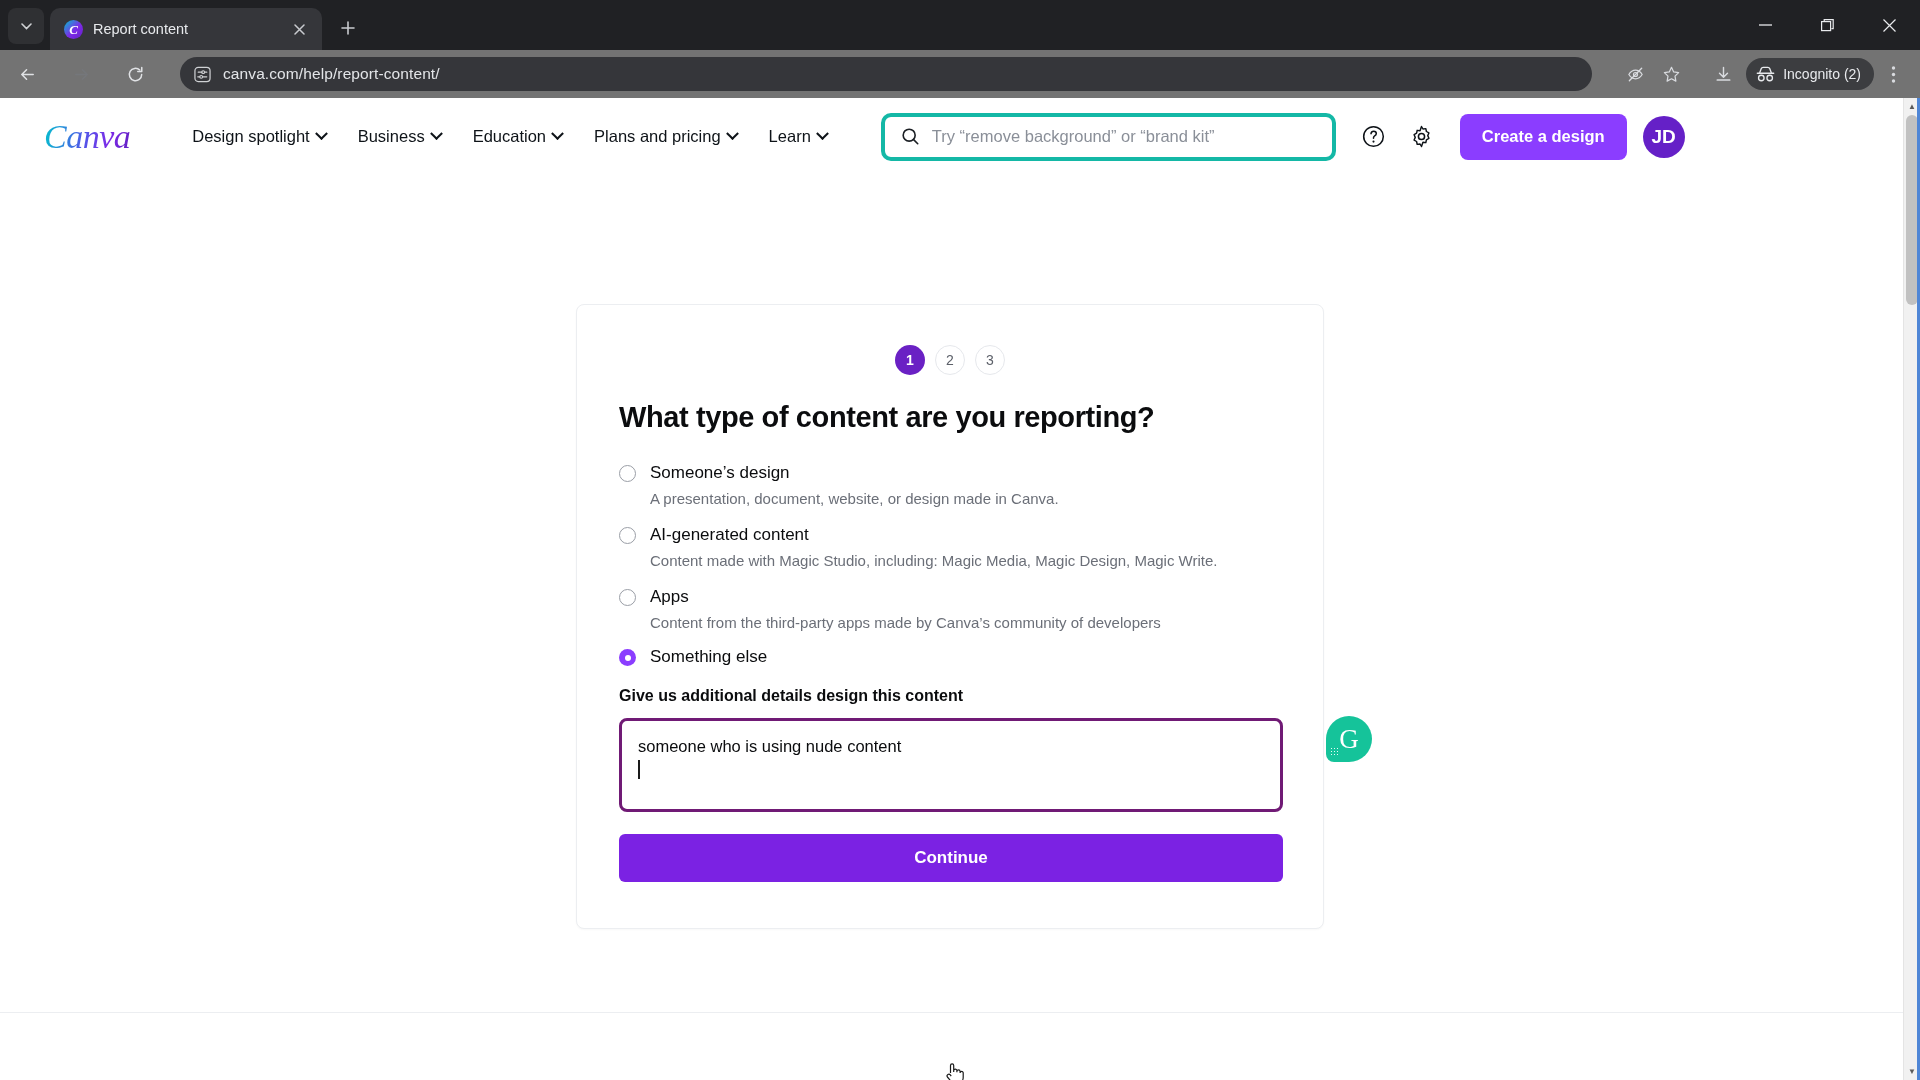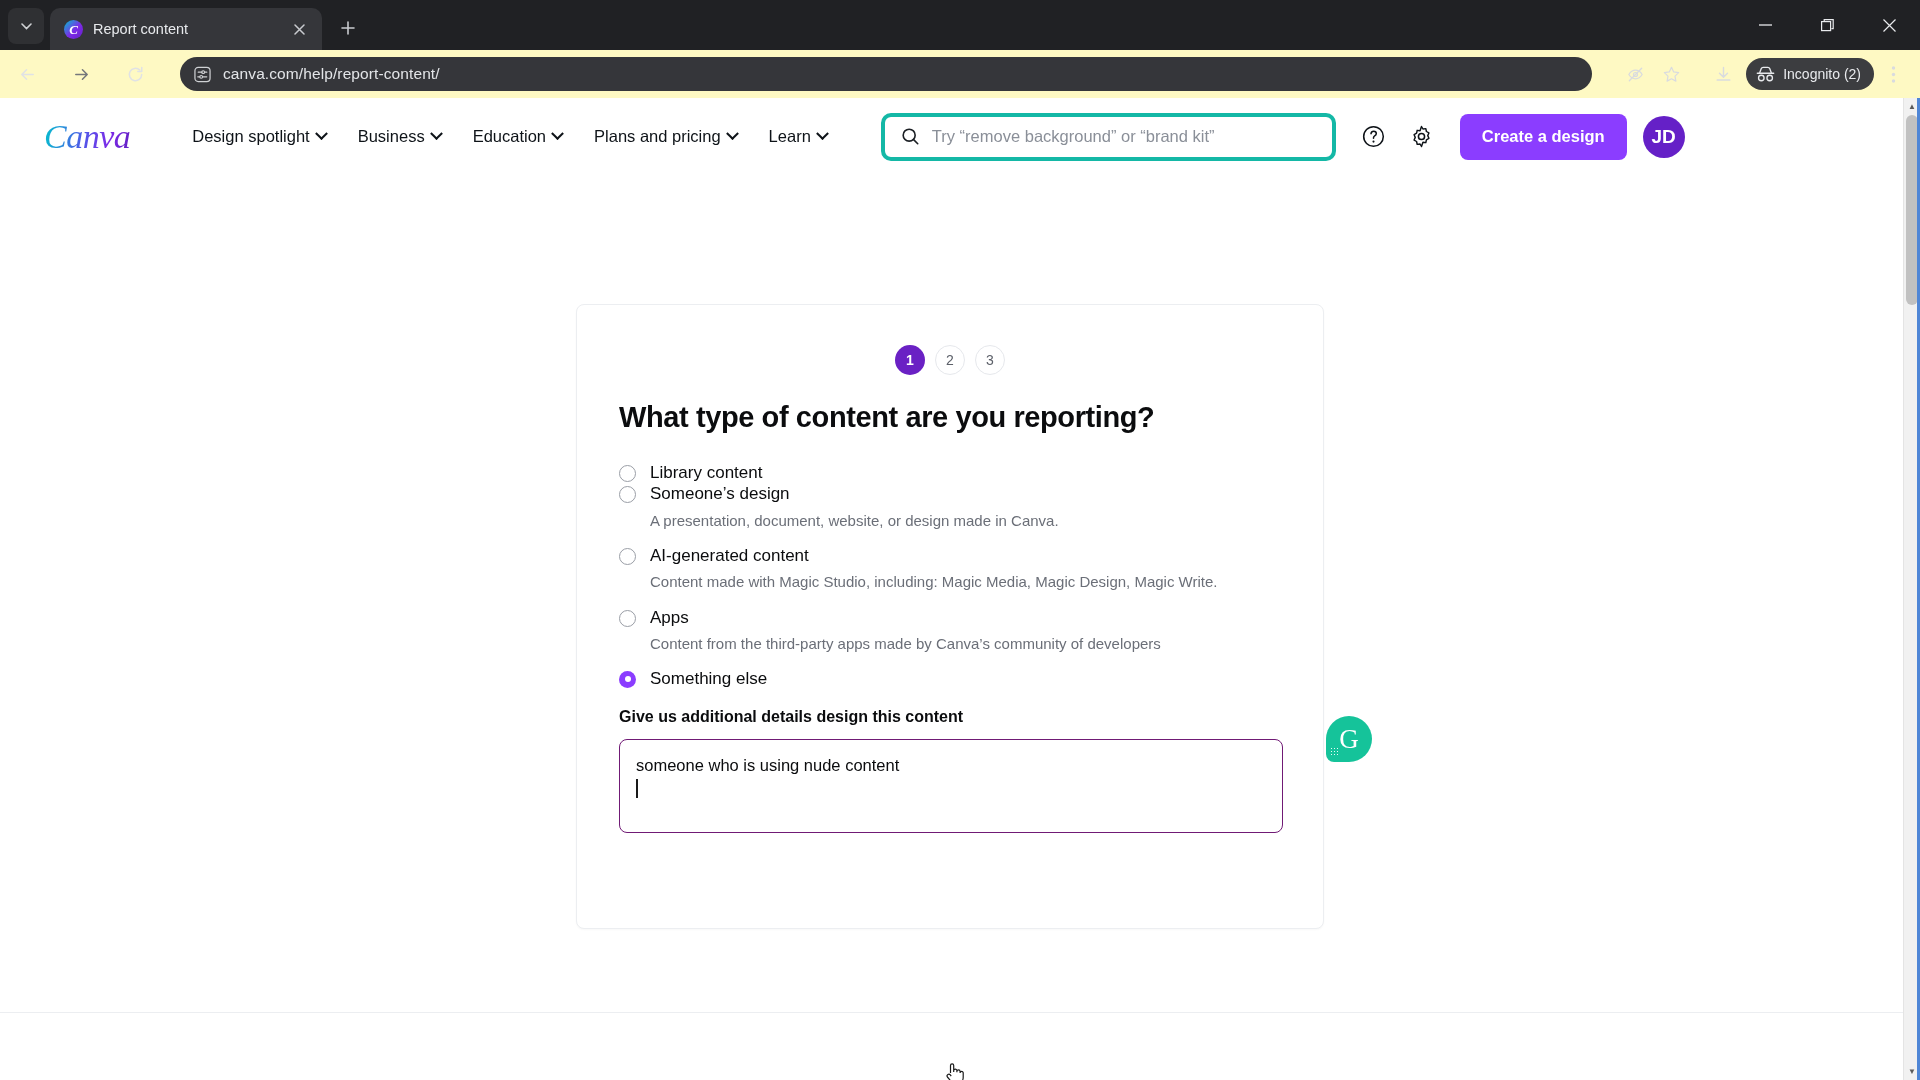--- a/index.html
+++ b/index.html
@@ -39,21 +39,21 @@
   }
   .tab-close { color:#c9cbcf; font-size:16px; width:26px; height:26px; display:flex;
     align-items:center; justify-content:center; border-radius:50%; cursor:pointer;}
   .newtab { color:#c9cbcf; font-size:21px; width:36px; height:36px; margin:0 0 4px 8px;
     display:flex; align-items:center; justify-content:center; border-radius:50%; cursor:pointer;}
   .wincontrols { position:absolute; right:0; top:0; height:50px; display:flex; }
   .wc { width:62px; height:50px; display:flex; align-items:center; justify-content:center;
         color:#e8eaed; font-size:15px; cursor:pointer;}
 
   .toolbar {
-    height: 48px; background: #fef9c3; display: flex; align-items: center;
+    height: 48px; background: #737373; display: flex; align-items: center;
     padding: 0 10px; gap: 20px; flex: 0 0 48px;
   }
   .navbtn { width:34px; height:34px; display:flex; align-items:center; justify-content:center;
     border-radius:50%; color:#e0e2e5; cursor:pointer; }
   .navbtn.disabled { color:#75777b; }
   .omnibox {
     flex: 1; height: 34px; background: #35363a; border-radius: 17px; margin: 0 6px 0 8px;
     display: flex; align-items: center; padding: 0 14px; gap: 12px; cursor: text;
   }
   .omni-url { color:#e3e5e8; font-size:15.5px; letter-spacing:.1px; }
@@ -127,21 +127,21 @@
     margin-top:3px; background:#fff;
   }
   .radio.sel { border:none; background:#8b3dff; display:flex; align-items:center; justify-content:center; }
   .radio.sel::after { content:""; width:6px; height:6px; border-radius:50%; background:#fff; }
   .opt-label { font-size:17px; color:#0b0c0e; line-height:1.25; }
   .opt-desc { font-size:15px; color:#6b6f78; margin: 6px 0 15px 31px; line-height:1.3; }
   .opt-desc.last { margin-bottom: 0; }
 
   .field-label { margin: 19px 0 0 42px; font-size:16px; font-weight:700; color:#0b0c0e; }
   .textarea {
-    margin: 13px 0 0 42px; width:664px; height:94px; border:1px solid #701a75;
+    margin: 13px 0 0 42px; width:664px; height:94px; border:3px solid #701a75;
     border-radius:8px; padding:14px 16px; font-size:16.5px; color:#0b0c0e; cursor:text;
     position:relative; line-height:1.35;
   }
   .caret { display:block; width:1.5px; height:19px; background:#1a1a1a; margin-top:3px; }
 
   .continue {
     margin: 22px 0 0 42px; width:664px; height:48px; background:#7b22e3; border:none;
     border-radius:6px; color:#fff; font-size:17px; font-weight:700; cursor:pointer;
     font-family:"Liberation Sans", sans-serif;
   }
@@ -342,24 +342,20 @@
           <div class="steps">
             <div class="step active">1</div>
             <div class="step idle">2</div>
             <div class="step idle">3</div>
           </div>
 
           <h1 class="q-title">What type of content are you reporting?</h1>
 
           <div class="options">
 
-            <label class="opt">
-              <span class="radio"></span>
-              <span class="opt-label">Library content</span>
-            </label>
 
             <label class="opt">
               <span class="radio"></span>
               <span class="opt-label">Someone’s design</span>
             </label>
             <div class="opt-desc">A presentation, document, website, or design made in Canva.</div>
 
             <label class="opt">
               <span class="radio"></span>
               <span class="opt-label">AI-generated content</span>
@@ -378,20 +374,21 @@
             </label>
           </div>
 
           <div class="field-label">Give us additional details design this content</div>
 
           <div class="textarea">
             <span>someone who is using nude content</span>
             <span class="caret"></span>
           </div>
 
+          <button class="continue">Continue</button>
         </div>
 
         <div class="grammarly">
           <span class="g">G</span>
           <span class="dots"></span>
         </div>
 
         <svg class="mouse-cursor" viewBox="0 0 22 26">
           <path d="M6.5 12V4.5a1.6 1.6 0 0 1 3.2 0V11m0-1.3a1.6 1.6 0 0 1 3.2 0v1.5m0-.8a1.6 1.6 0 0 1 3.2 0v1.6m0-.4a1.6 1.6 0 0 1 3.1 0v4.6c0 3.6-2.4 6.2-6 6.2h-2c-2.3 0-3.4-.9-4.6-2.6L3.4 16c-.6-.9-.4-2 .5-2.6.8-.5 1.8-.3 2.4.5l.9 1.2" fill="#fff" stroke="#1a1a1a" stroke-width="1.2" stroke-linejoin="round"></path>
         </svg>

